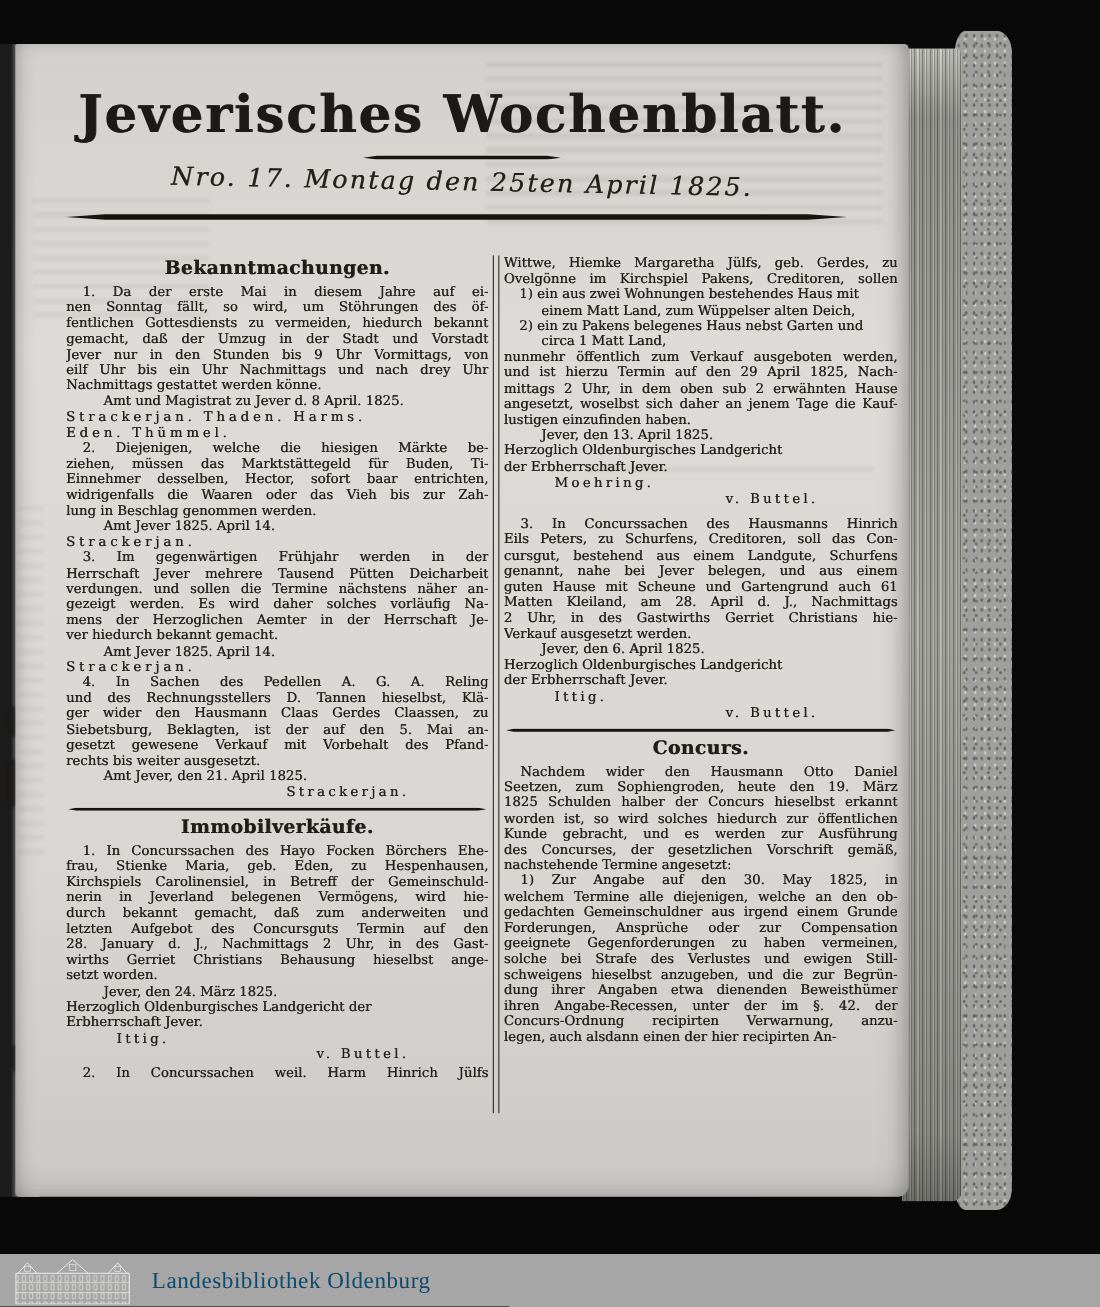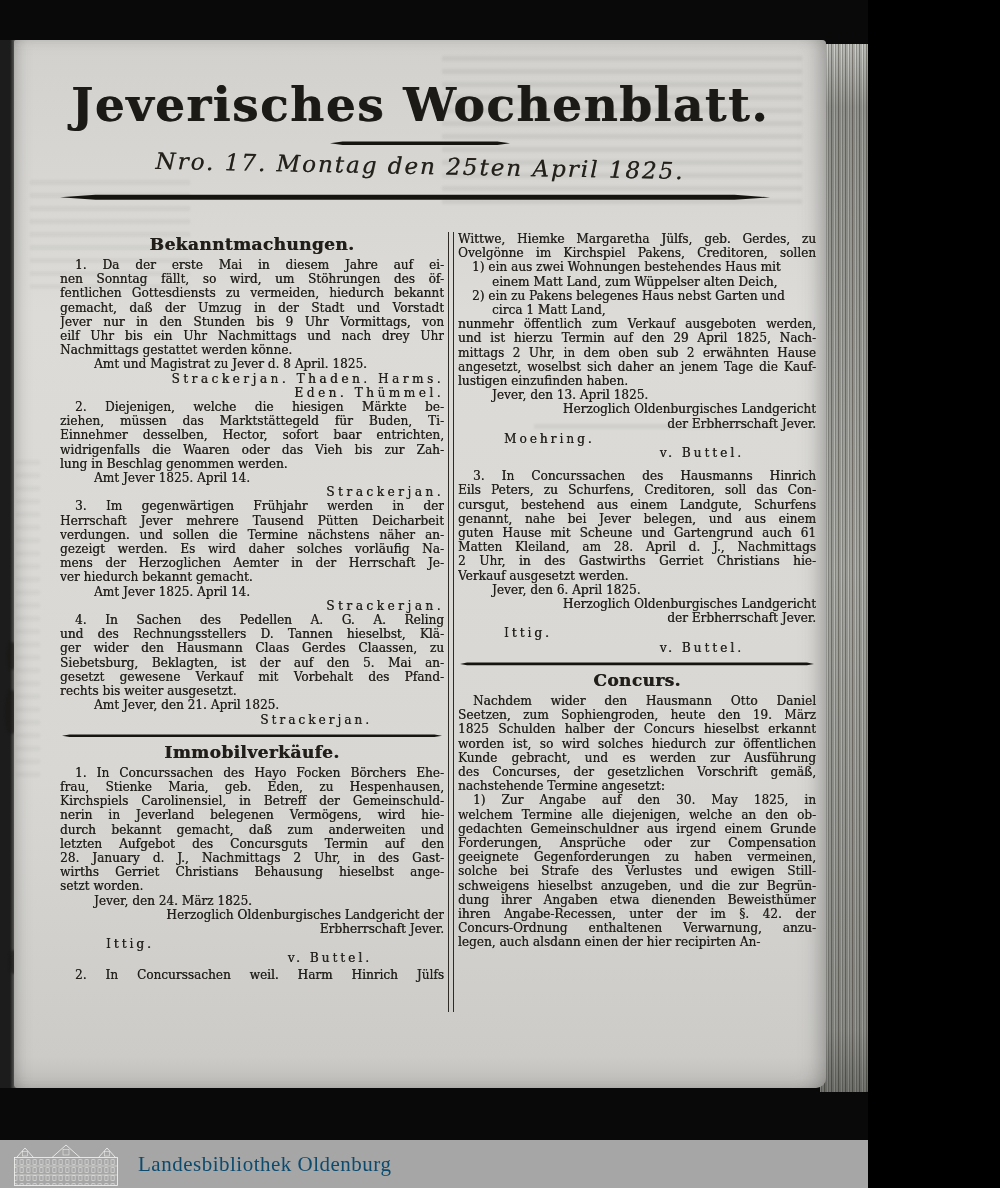--- a/index.html
+++ b/index.html
@@ -1,16 +1,16 @@
 <!DOCTYPE html>
 <html><head>
 <meta charset="utf-8">
 <style>
   html,body{margin:0;padding:0;background:#000;}
-  .stage{position:relative;width:868px;height:1188px;background:#090909;overflow:hidden;
+  .stage{position:relative;width:1000px;height:1188px;background:#090909;overflow:hidden;
          font-family:"DejaVu Serif",serif;}
   
   .cover-edge{position:absolute;left:868px;top:28px;width:52px;height:1072px;
     background-color:#9f9f9d;
     background-image:radial-gradient(rgba(55,55,52,.55) 1px,transparent 1.5px),
                      radial-gradient(rgba(40,40,38,.45) 1px,transparent 1.3px),
                      radial-gradient(rgba(238,238,235,.55) 1px,transparent 1.5px);
     background-size:7px 9px,11px 13px,9px 11px;
     background-position:0 0,3px 5px,5px 2px;
     border-radius:10px 14px 14px 10px / 20px;}
@@ -48,21 +48,21 @@
   .divider{width:14px;position:relative;flex:0 0 auto;}
   .divider::before{content:"";position:absolute;left:4px;top:0;bottom:6px;width:4px;
     border-left:1.4px solid #2e2b26;border-right:1.4px solid #2e2b26;}
 
   .ln{font-size:12.1px;line-height:14.2px;text-shadow:0.35px 0 0 rgba(33,30,25,.75);}
   .just{text-align:justify;text-align-last:justify;}
   .fi{text-indent:15px;}
   .ind1{padding-left:14px;}
   .ind2{padding-left:34px;}
   .dateline{padding-left:34px;}
-  .center{text-align:right;}
+  .center{text-align:left;}
   .tracked{letter-spacing:3.5px;}
   .sigleft{padding-left:46px;letter-spacing:3px;margin-top:1px;}
   .sigright{text-align:right;padding-right:72px;letter-spacing:3px;margin-bottom:2px;}
   .sec-heading{font-size:17px;font-weight:700;text-align:center;letter-spacing:.4px;
     margin:2px 0 4px 0;line-height:20px;text-shadow:0.5px 0 0 rgba(28,26,22,.85);}
   .rule{height:4px;background:#16140f;margin:7px 2px 4px 2px;
     clip-path:polygon(0 50%,2% 18%,98% 18%,100% 50%,98% 82%,2% 82%);}
   .vspace{height:7px;}
 
   
@@ -195,21 +195,21 @@
           <div class="ln">nachstehende Termine angesetzt:</div>
           <div class="ln just fi">1) Zur Angabe auf den 30. May 1825, in</div>
           <div class="ln just">welchem Termine alle diejenigen, welche an den ob-</div>
           <div class="ln just">gedachten Gemeinschuldner aus irgend einem Grunde</div>
           <div class="ln just">Forderungen, Ansprüche oder zur Compensation</div>
           <div class="ln just">geeignete Gegenforderungen zu haben vermeinen,</div>
           <div class="ln just">solche bei Strafe des Verlustes und ewigen Still-</div>
           <div class="ln just">schweigens hieselbst anzugeben, und die zur Begrün-</div>
           <div class="ln just">dung ihrer Angaben etwa dienenden Beweisthümer</div>
           <div class="ln just">ihren Angabe-Recessen, unter der im §. 42. der</div>
-          <div class="ln just">Concurs-Ordnung enthaltenen Verwarnung, anzu-</div>
+          <div class="ln just">Concurs-Ordnung recipirten Verwarnung, anzu-</div>
           <div class="ln">legen, auch alsdann einen der hier recipirten An-</div>
         </div>
     </div>
   </div>
 
   <div class="footer">
     <svg width="108" height="44" viewBox="0 0 216 88" aria-hidden="true">
       <defs>
         <pattern id="win" width="13" height="16" patternUnits="userSpaceOnUse">
           <rect x="3.5" y="3.5" width="6" height="9.5" fill="none" stroke="#f5f5f3" stroke-width="1"></rect>

